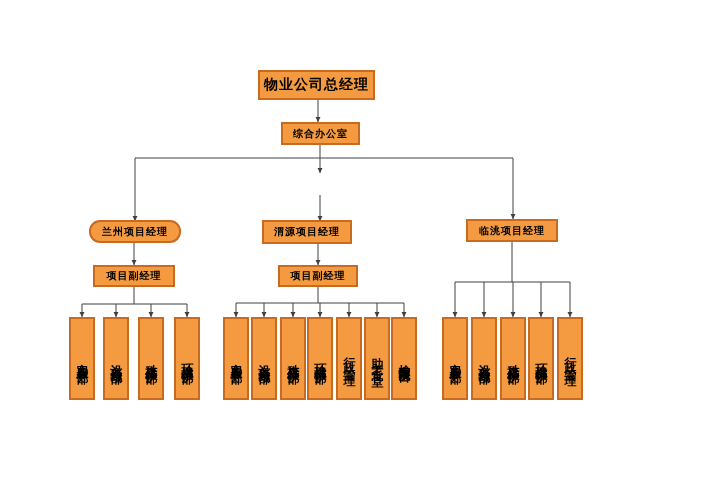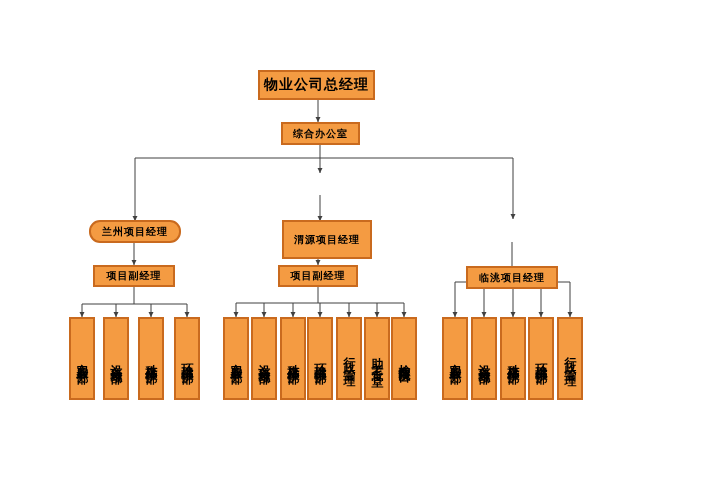--- a/index.html
+++ b/index.html
@@ -106,22 +106,22 @@
     <path d="M541,282 V317" marker-end="url(#arrow)"></path>
     <path d="M570,282 V317" marker-end="url(#arrow)"></path>
   </svg>
 
   <div class="node h-node root-node" style="left:258px; top:70px; width:117px; height:30px;">物业公司总经理</div>
 
   <div class="node h-node" style="left:281px; top:122px; width:79px; height:23px;">综合办公室</div>
 
 
   <div class="node h-node" style="left:89px; top:220px; width:92px; height:23px;border-radius:11px;">兰州项目经理</div>
-  <div class="node h-node" style="left:282px; top:220px; width:90px; height:39px;">渭源项目经理</div>
-  <div class="node h-node" style="left:466px; top:219px; width:92px; height:23px;margin-top:47px;">临洮项目经理</div>
+  <div class="node h-node" style="left:262px; top:220px; width:90px; height:24px;">渭源项目经理</div>
+  <div class="node h-node" style="left:466px; top:219px; width:92px; height:23px;">临洮项目经理</div>
 
   <div class="node h-node" style="left:93px; top:265px; width:82px; height:22px;">项目副经理</div>
   <div class="node h-node" style="left:278px; top:265px; width:80px; height:22px;">项目副经理</div>
 
   <div class="node v-node" style="left:69px;  top:317px; width:26px; height:83px;">客户服务部</div>
   <div class="node v-node" style="left:103px; top:317px; width:26px; height:83px;">设备运维部</div>
   <div class="node v-node" style="left:138px; top:317px; width:26px; height:83px;">秩序维护部</div>
   <div class="node v-node" style="left:174px; top:317px; width:26px; height:83px;">环境维护部</div>
 
   <div class="node v-node" style="left:223px; top:317px; width:26px; height:83px;">客户服务部</div>

